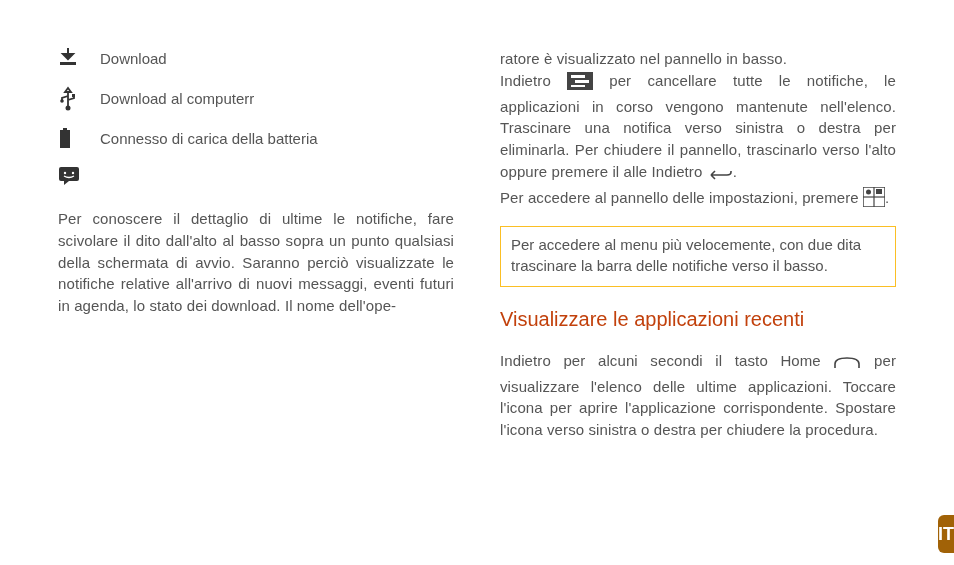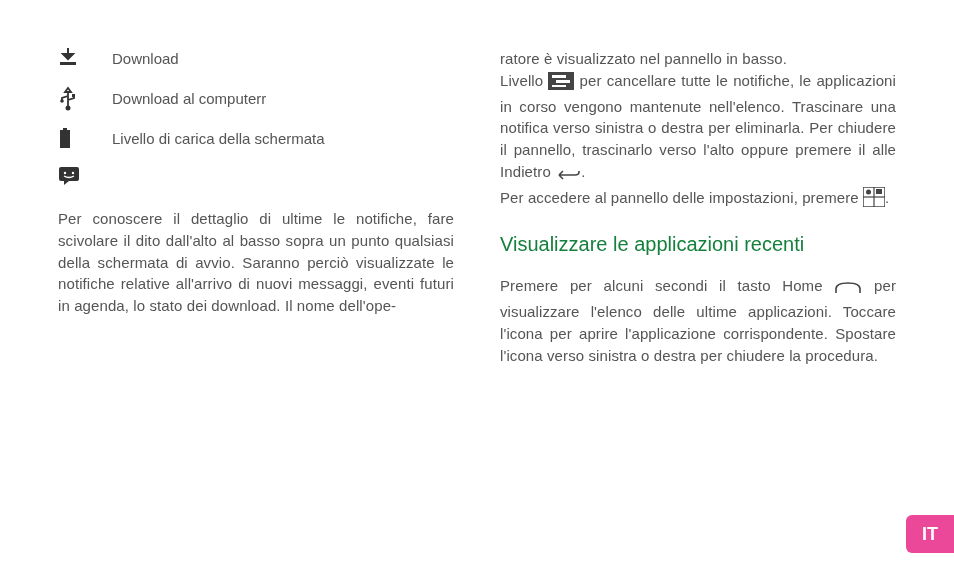--- a/index.html
+++ b/index.html
@@ -17,53 +17,52 @@
   .cols {
     display: flex;
     gap: 46px;
   }
   .col { flex: 1; min-width: 0; }
   .icon-list { margin-bottom: 22px; }
   .icon-row {
     display: flex;
     align-items: center;
     margin-bottom: 16px;
-    gap: 12px;
   }
   .icon-row .ic {
     width: 42px;
     display: flex;
     justify-content: flex-start;
     align-items: center;
   }
   .ic svg { display: block; }
   .para { text-align: justify; margin-bottom: 14px; letter-spacing: 0.1px; }
   .h2 {
-    color: #15803d;
+    color: #c2410c;
     font-size: 20px;
     font-weight: 500;
     margin: 10px 0 16px 0;
   }
   .inline-icon { display: inline-block; vertical-align: -4px; }
   .tipbox {
     border: 1.5px solid #fbbf24;
     padding: 8px 10px 10px 10px;
     margin-top: 10px;
     font-size: 15px;
     line-height: 1.35;
   }
   .lang-tab {
     position: absolute;
     right: 0;
     bottom: 12px;
-    background: #ec4899;
+    background: #a16207;
     color: #fff;
     font-weight: bold;
     font-size: 18px;
-    padding: 6px 16px;
+    padding: 6px 0;
     border-top-left-radius: 6px;
     border-bottom-left-radius: 6px;
   }
 </style>
 </head>
 <body>
 
 <div class="cols">
   <div class="col">
 
@@ -88,21 +87,21 @@
         </span>
         <span>Download al computerr</span>
       </div>
       <div class="icon-row">
         <span class="ic">
           <svg width="14" height="22" viewBox="0 0 14 22">
               <rect x="5" y="0" width="4" height="2" fill="#333"></rect>
               <rect x="2" y="2" width="10" height="18" fill="#333"></rect>
             </svg>
         </span>
-        <span>Livello di carica della schermata</span>
+        <span>Connesso di carica della batteria</span>
       </div>
       <div class="icon-row">
         <span class="ic">
           <svg width="22" height="20" viewBox="0 0 22 20">
               <rect x="1" y="1" width="20" height="14" rx="2" fill="#333"></rect>
               <path d="M6 15 L6 19 L11 15 Z" fill="#333"></path>
               <circle cx="7" cy="7" r="1.2" fill="#fff"></circle>
               <circle cx="15" cy="7" r="1.2" fill="#fff"></circle>
               <path d="M6 10 Q11 13 16 10" stroke="#fff" stroke-width="1.3" fill="none"></path>
             </svg>
@@ -113,21 +112,21 @@
 
 
     <p class="para">Per conoscere il dettaglio di ultime le notifiche, fare scivolare il dito dall'alto al basso sopra un punto qualsiasi della schermata di avvio. Saranno perciò visualizzate le notifiche relative all'arrivo di nuovi messaggi, eventi futuri in agenda, lo stato dei download. Il nome dell'ope-</p>
 
   </div>
 
   <div class="col">
 
     <p class="para">
       <span>ratore è visualizzato nel pannello in basso.</span><br>
-      <span>Livello</span>
+      <span>Indietro</span>
       <span class="inline-icon">
         <svg width="26" height="18" viewBox="0 0 26 18">
             <rect x="0" y="0" width="26" height="18" fill="#444"></rect>
             <rect x="4" y="3" width="14" height="3" fill="#fff"></rect>
             <rect x="8" y="8" width="14" height="3" fill="#fff"></rect>
             <rect x="4" y="13" width="14" height="2" fill="#fff"></rect>
           </svg>
       </span>
       <span>per cancellare tutte le notifiche,  le applicazioni in corso vengono mantenute nell'elenco. Trascinare una notifica verso sinistra o destra per eliminarla. Per chiudere il pannello, trascinarlo verso l'alto oppure premere il alle Indietro</span>
       <span class="inline-icon">
@@ -140,25 +139,28 @@
         <svg width="22" height="20" viewBox="0 0 22 20">
             <rect x="0" y="0" width="22" height="20" fill="none" stroke="#444" stroke-width="1.5"></rect>
             <line x1="11" y1="0" x2="11" y2="20" stroke="#444" stroke-width="1.2"></line>
             <line x1="0" y1="10" x2="22" y2="10" stroke="#444" stroke-width="1.2"></line>
             <circle cx="5.5" cy="5" r="2.5" fill="#444"></circle>
             <rect x="13" y="2" width="6" height="5" fill="#444"></rect>
           </svg>
       </span><span>.</span>
     </p>
 
+    <div class="tipbox">
+      <span>Per accedere al menu più velocemente, con due dita trascinare la barra delle notifiche verso il basso.</span>
+    </div>
 
     <h2 class="h2" style="margin-top:18px">Visualizzare le applicazioni recenti</h2>
 
     <p class="para">
-      <span>Premere per alcuni secondi il tasto Home</span>
+      <span>Indietro per alcuni secondi il tasto Home</span>
       <span class="inline-icon">
         <svg width="28" height="14" viewBox="0 0 28 14">
             <path d="M2 12 L2 8 Q2 2 14 2 Q26 2 26 8 L26 12" stroke="#444" stroke-width="1.6" fill="none"></path>
           </svg>
       </span>
       <span>per visualizzare l'elenco delle ultime applicazioni. Toccare l'icona per aprire l'applicazione corrispondente. Spostare l'icona verso sinistra o destra per chiudere la procedura.</span>
     </p>
 
   </div>
 </div>

